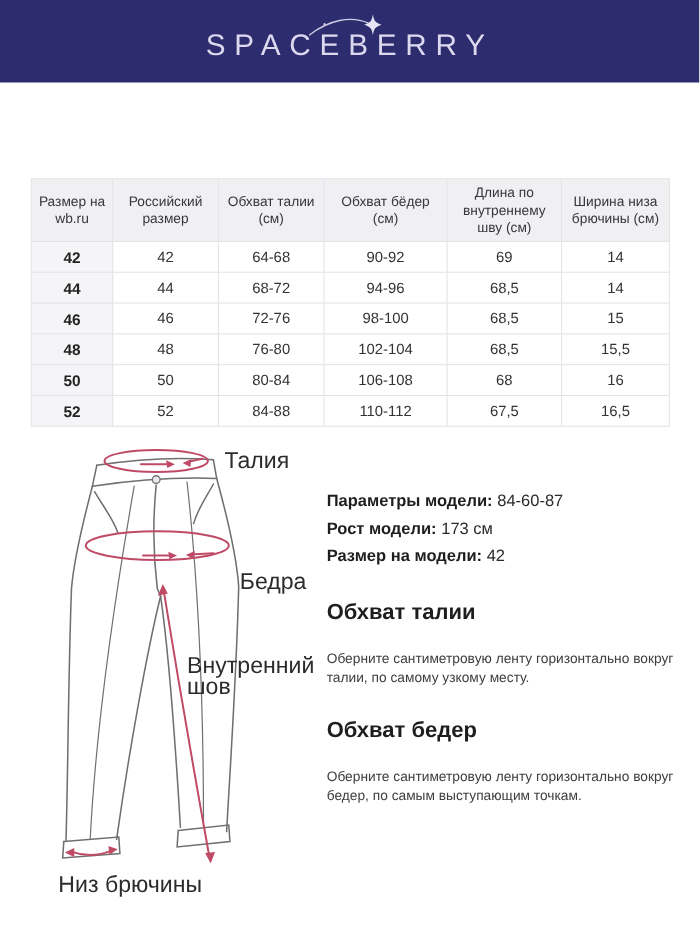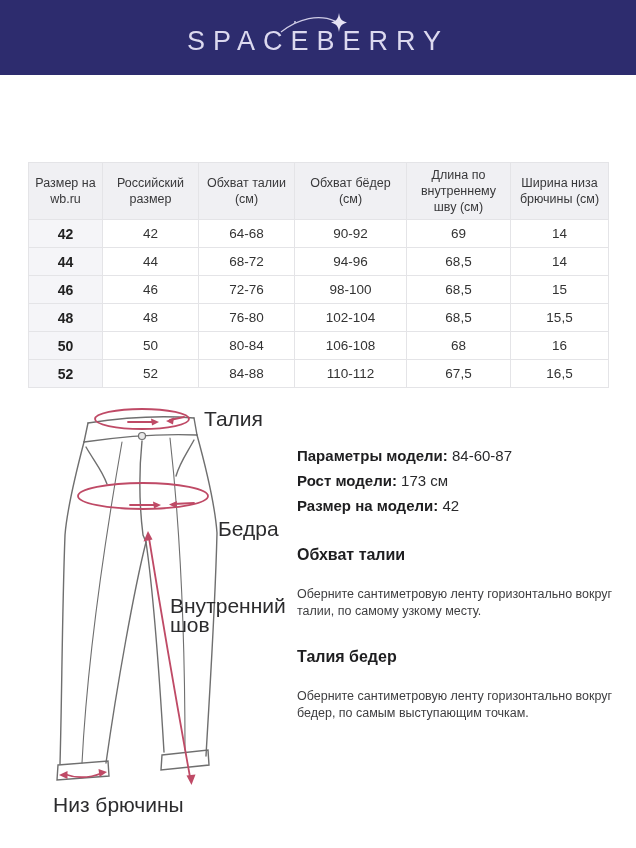--- a/index.html
+++ b/index.html
@@ -31,21 +31,21 @@
   .lbl-hips  { left:196px; top:102px;margin-top:32px; }
   .lbl-inseam{ left:148px; top:211px; width:108px; }
   .lbl-hem   { left:31px;  top:410px; }
 
   
   .info { position:absolute; left:297px; top:443px; width:322px; }
   .model-line { font-size:15px; line-height:25px; color:#2a2a2c; }
   .model-line .lab { font-weight:700; color:#1e1e20; }
   .guide { margin-top:26px; }
   .guide:first-of-type { margin-top:32px; }
-  .guide-title { font-size:16px; font-weight:700; color:#1e1e20;margin-top:28px; }
+  .guide-title { font-size:20px; font-weight:700; color:#1e1e20;margin-top:28px; }
   .guide-text { margin-top:22px; font-size:12.5px; line-height:17px; color:#3e3e40; }
 </style>
 </head>
 <body>
 
 <div class="canvas">
 
   <div class="hdr">
     <div class="logo">
       <svg class="star" width="100" height="30" viewBox="0 0 100 30">
@@ -197,18 +197,18 @@
     <div class="model-line">
       <span class="lab">Размер на модели:</span>
       <span>42</span>
     </div>
 
     <div class="guide">
       <div class="guide-title">Обхват талии</div>
       <div class="guide-text">Оберните сантиметровую ленту горизонтально вокруг талии, по самому узкому месту.</div>
     </div>
     <div class="guide">
-      <div class="guide-title">Талия бедер</div>
+      <div class="guide-title">Обхват бедер</div>
       <div class="guide-text">Оберните сантиметровую ленту горизонтально вокруг бедер, по самым выступающим точкам.</div>
     </div>
   </div>
 
 </div>
 
 </body></html>

